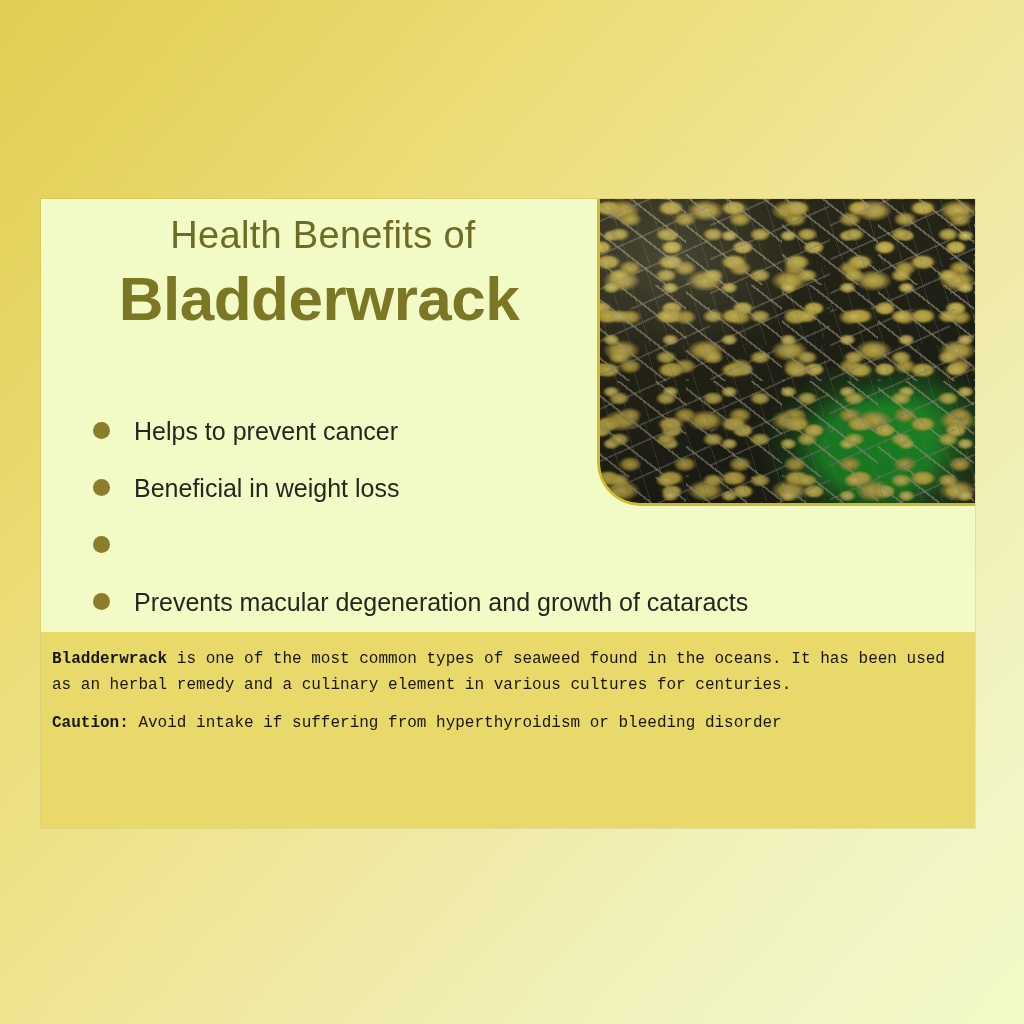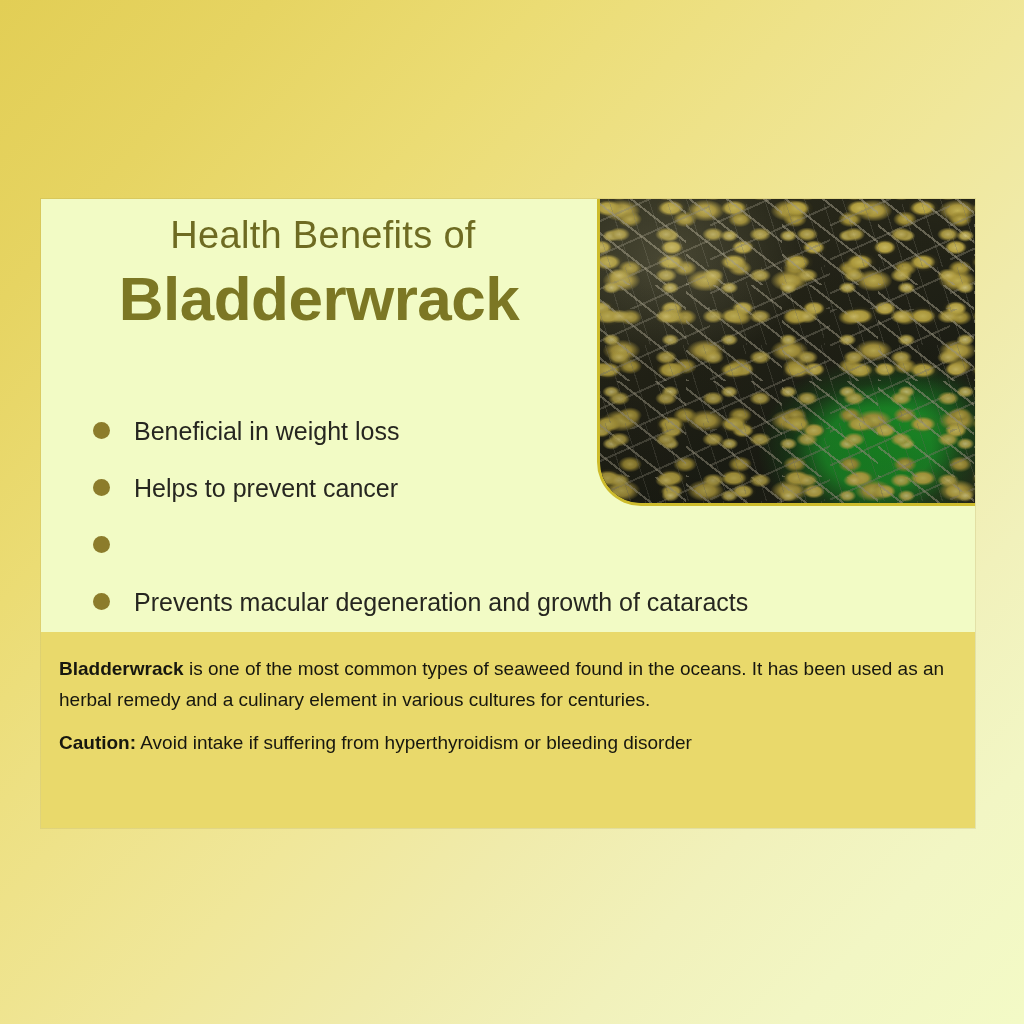--- a/index.html
+++ b/index.html
@@ -182,24 +182,25 @@
 
   
   .footer {
     position: relative;
     height: 196px;
     background: #E9D96B;
     padding: 14px 10px 0 10px;
     box-sizing: border-box;
   }
   .footer p {
-    margin: 8px;
-    font-size: 19px;
+    margin: 1px;
+    font-size: 16px;
     line-height: 1.62;
     color: #17170F;
+    font-family: Liberation Mono, monospace;
   }
   .footer .caution-para {
     margin-top: 12px;
   }
   .footer b {
     font-weight: bold;
   }
 </style>
 </head>
 <body>
@@ -220,25 +221,25 @@
       </div>
 
       <div class="heading-block">
         <div class="kicker">Health Benefits of</div>
         <div class="title">Bladderwrack</div>
       </div>
 
       <ul class="benefits">
         <li class="benefit">
           <span class="dot"></span>
+          <span class="benefit-text">Helps to prevent cancer</span>
+        </li>
+        <li class="benefit">
+          <span class="dot"></span>
           <span class="benefit-text">Beneficial in weight loss</span>
-        </li>
-        <li class="benefit">
-          <span class="dot"></span>
-          <span class="benefit-text">Helps to prevent cancer</span>
         </li>
         <li class="benefit">
           <span class="dot"></span>
         </li>
         <li class="benefit">
           <span class="dot"></span>
           <span class="benefit-text">Prevents macular degeneration and growth of cataracts</span>
         </li>
       </ul>
 

